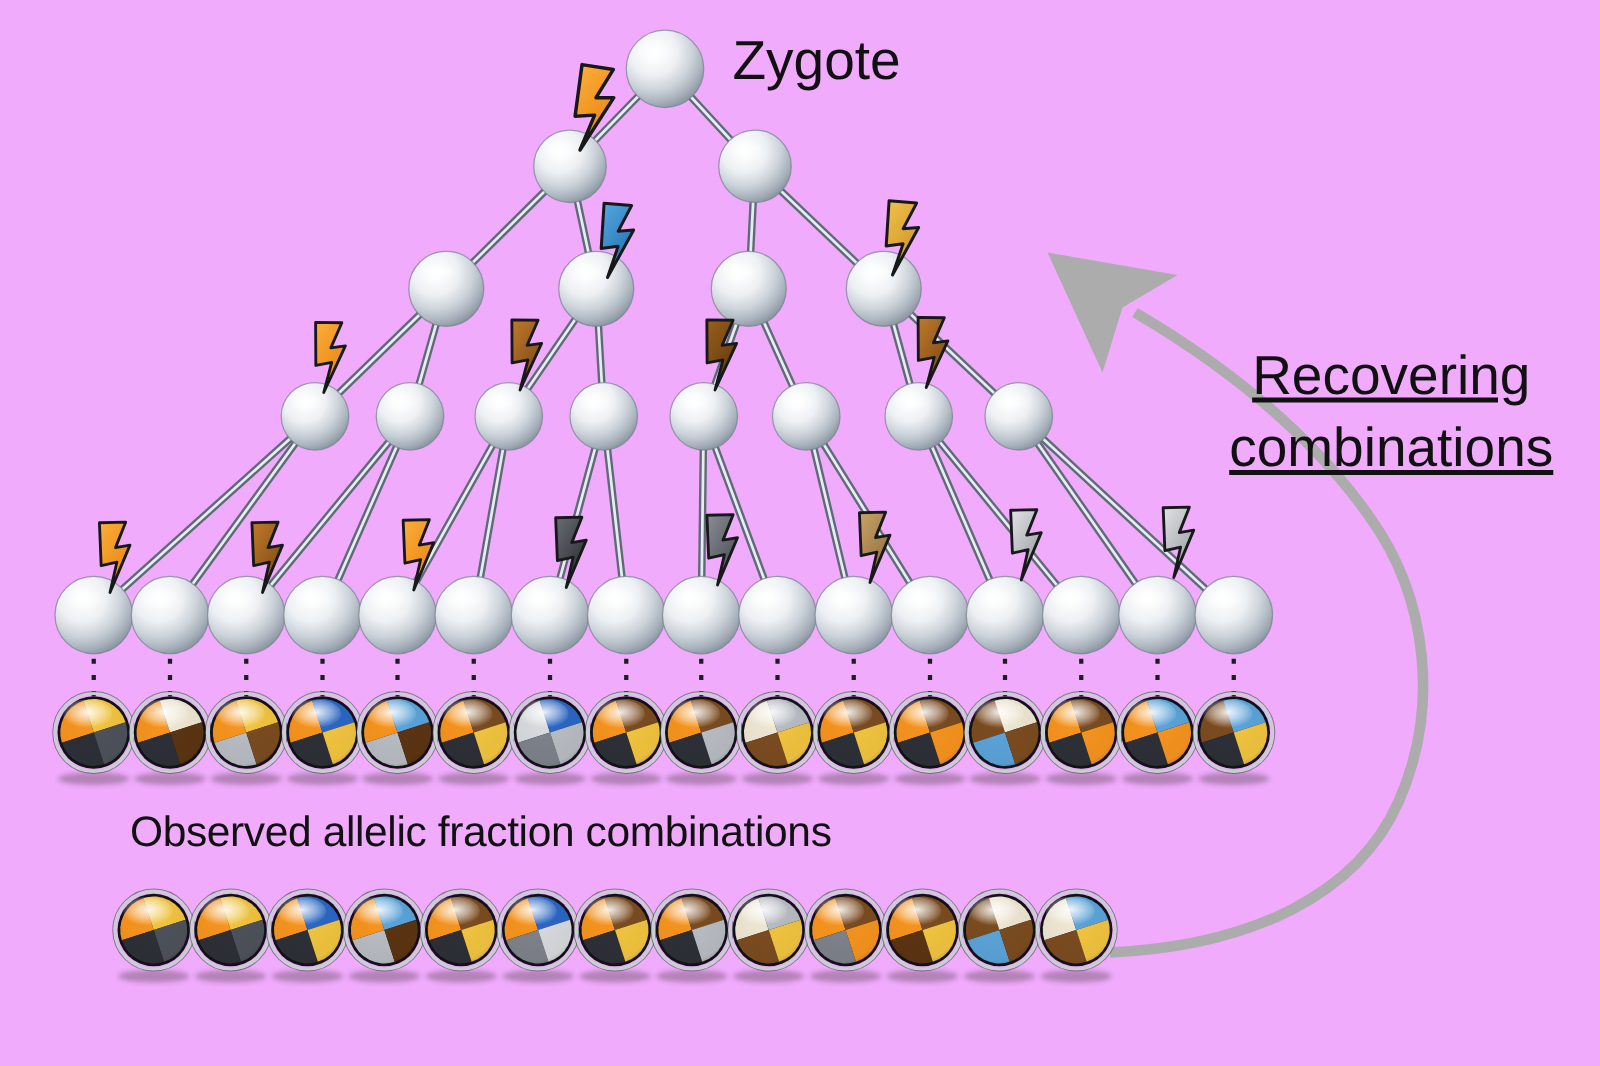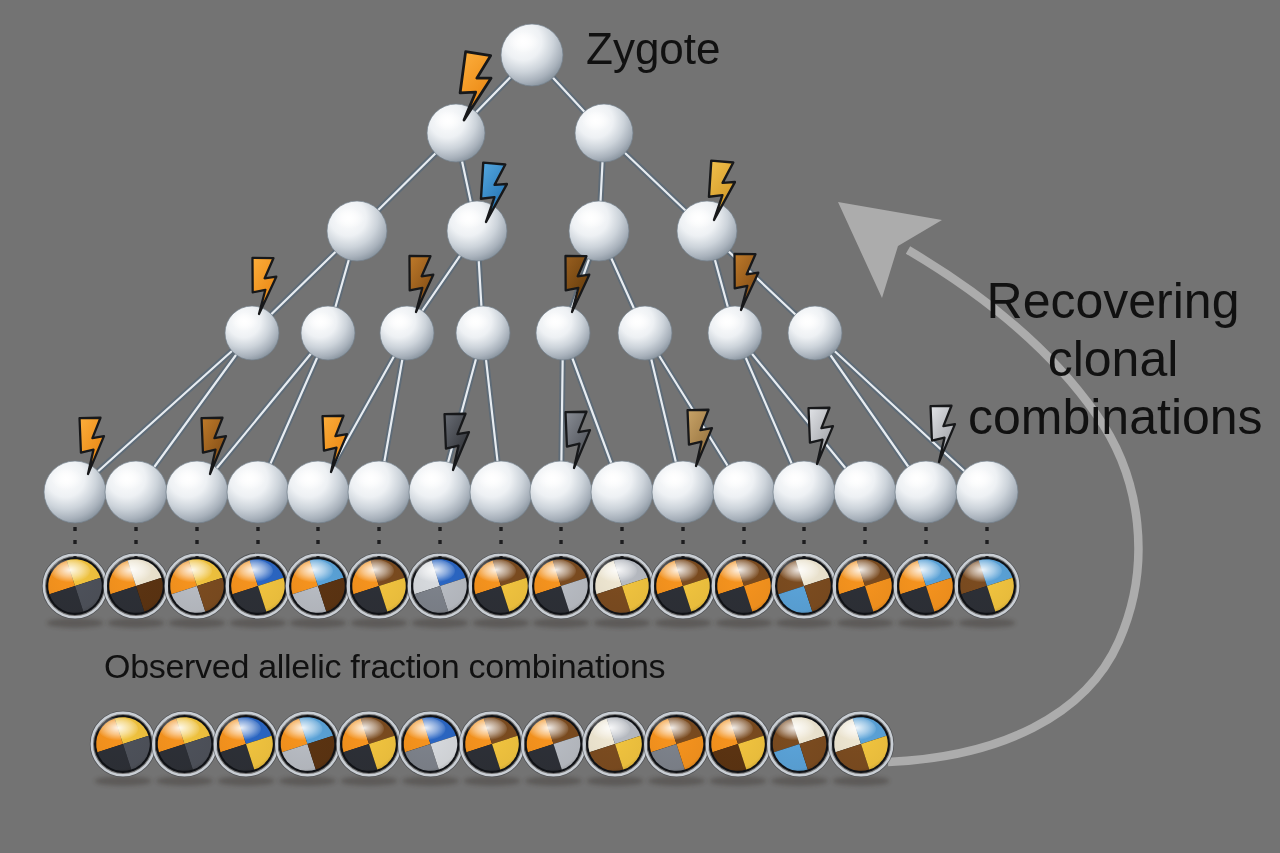--- a/index.html
+++ b/index.html
@@ -1,22 +1,22 @@
 <!DOCTYPE html>
 <html><head>
 <meta charset="utf-8">
 <style>
   html,body{margin:0;padding:0;background:#ffffff;}
   body{width:1280px;height:853px;overflow:hidden;font-family:"Liberation Sans",sans-serif;}
-  .stage{position:relative;width:1280px;height:853px;background:#737373;}
+  .stage{position:relative;width:1280px;height:853px;background:#f0abfc;}
   svg.diagram{position:absolute;left:0;top:0;width:1280px;height:853px;}
   .lbl{position:absolute;color:#111111;white-space:nowrap;}
   .zygote-lbl{left:586px;top:24px;font-size:44px;}
   .caption-lbl{left:104px;top:647px;font-size:34px;letter-spacing:-0.3px;}
-  .arrow-lbl{left:968px;top:272px;width:290px;text-align:center;font-size:50px;line-height:58px;white-space:normal;}
+  .arrow-lbl{left:968px;top:272px;width:290px;text-align:center;font-size:44px;line-height:58px;white-space:normal;text-decoration:underline;}
 </style>
 </head>
 <body>
 
 <div class="stage">
   <svg id="diagram" class="diagram" viewBox="0 0 1280 853">
       <defs>
         <radialGradient id="chrome" cx="0.35" cy="0.28" r="0.80">
           <stop offset="0" stop-color="#ffffff"></stop>
           <stop offset="0.38" stop-color="#eef1f4"></stop>
@@ -748,16 +748,15 @@
         </g>
       </g>
     </svg>
 
   <div class="lbl zygote-lbl">Zygote</div>
 
   <div class="lbl caption-lbl">Observed allelic fraction combinations</div>
 
   <div class="lbl arrow-lbl">
     <div>Recovering</div>
-    <div>clonal</div>
     <div>combinations</div>
   </div>
 </div>
 
 </body></html>

